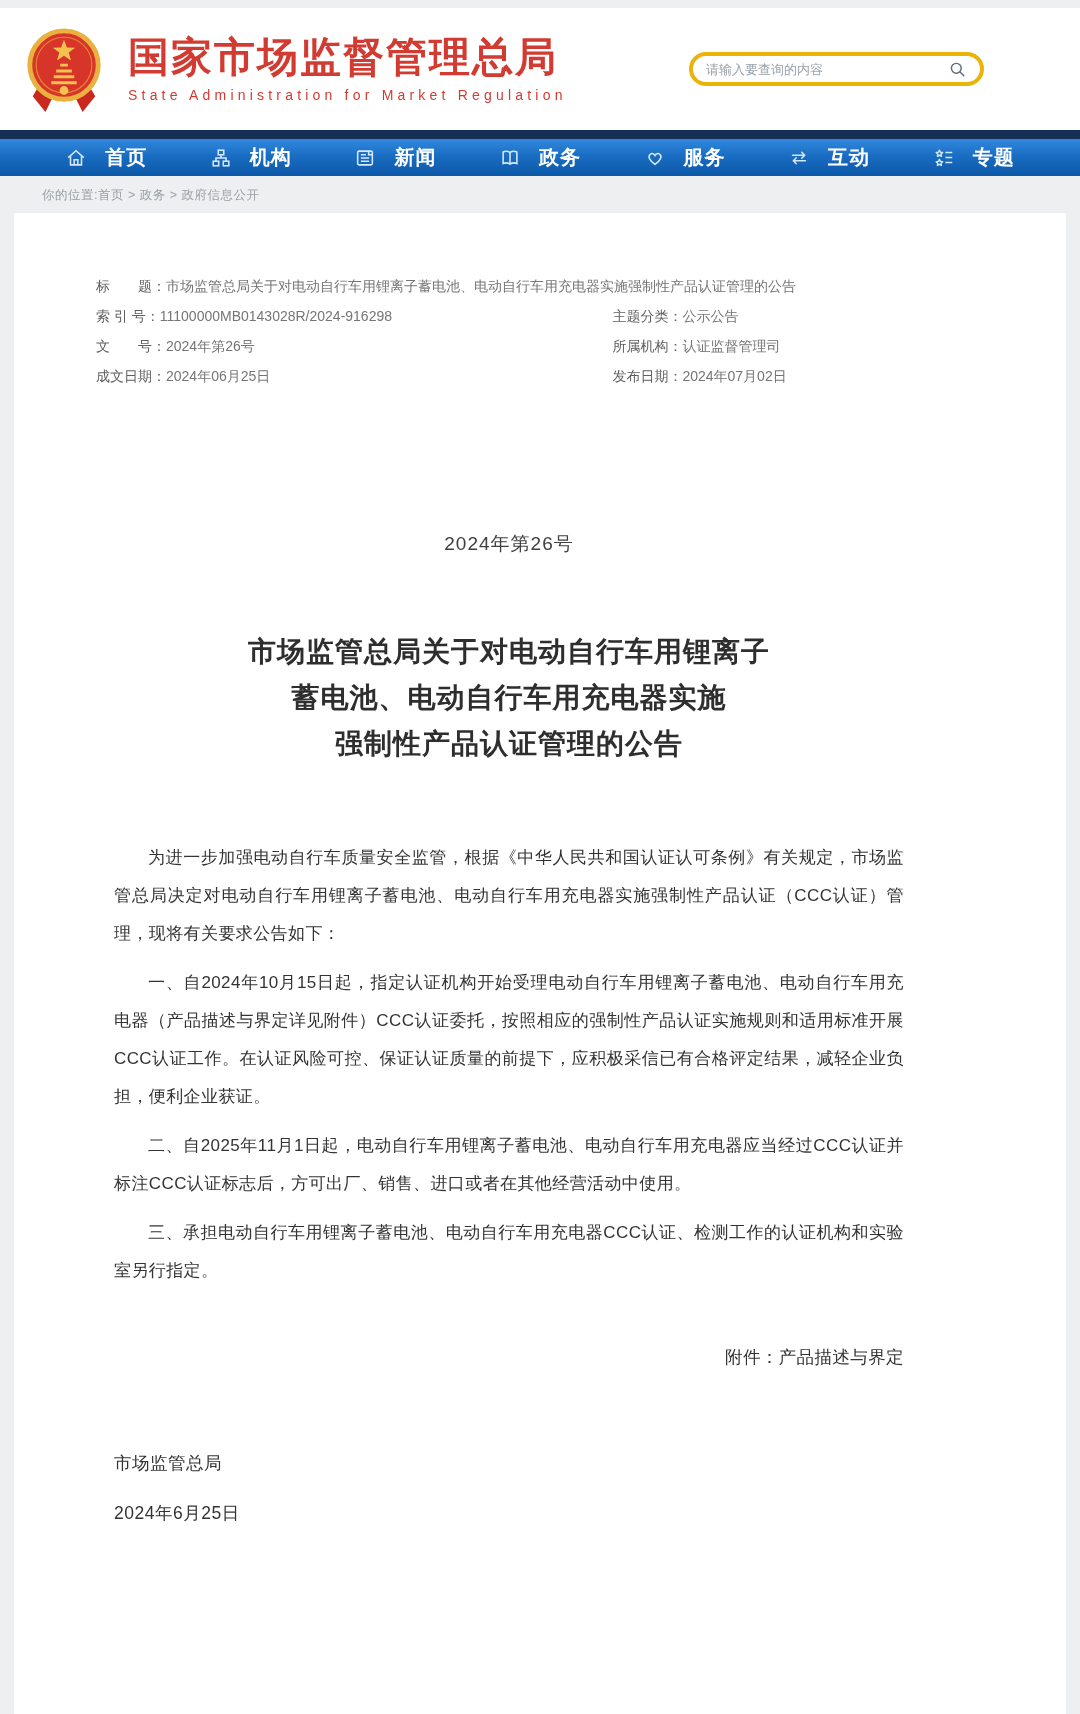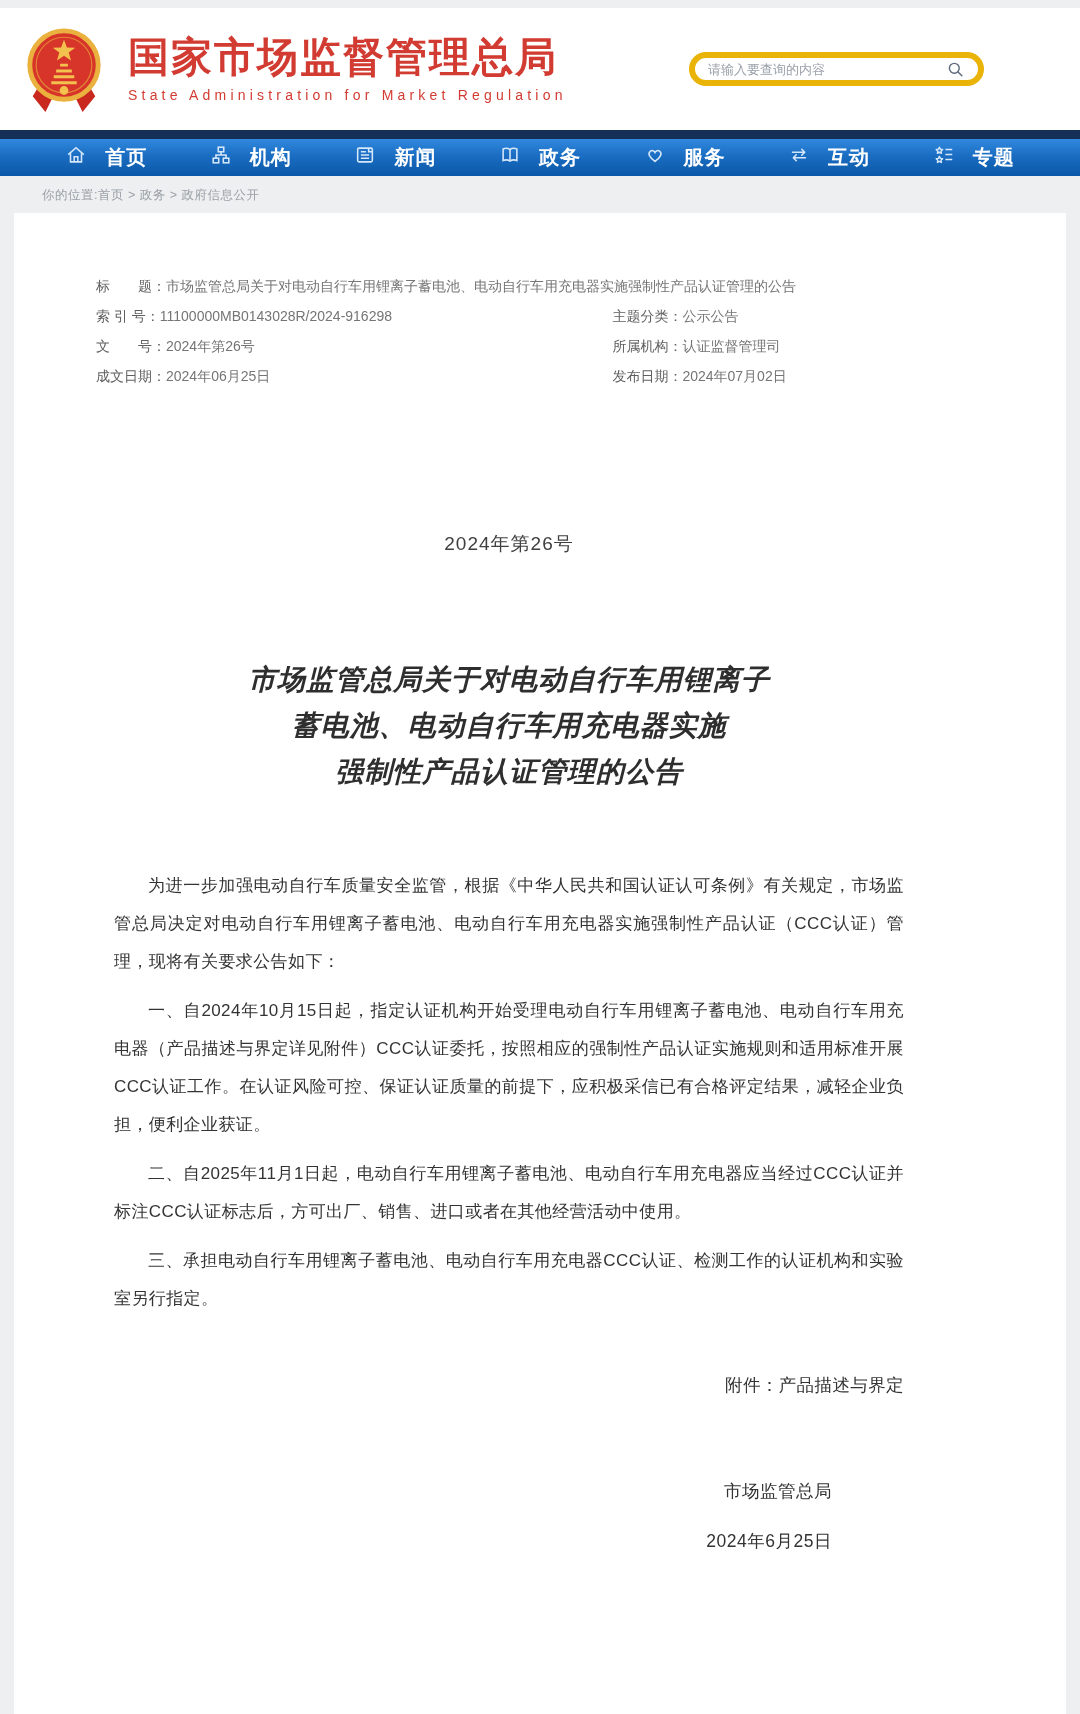--- a/index.html
+++ b/index.html
@@ -32,39 +32,39 @@
   .site-title{
     font-size:41px;font-weight:bold;color:var(--brand_red);
     letter-spacing:2px;line-height:1.1;
   }
   .site-subtitle{
     font-size:14px;color:var(--brand_red);
     letter-spacing:4.2px;margin-top:7px;font-weight:400;
   }
   .search-box{
     width:295px;height:34px;background:#fff;
-    border:6px solid #eab308;border-radius:17px;
+    border:4px solid #eab308;border-radius:17px;
     display:flex;align-items:center;padding:0 13px;gap:8px;
   }
   .search-box input{
     border:none;outline:none;flex:1;font-size:13px;color:#555;
     font-family:inherit;background:transparent;
   }
   .search-box input::placeholder{color:#9aa1ab}
   .search-icon{width:19px;height:19px;flex:0 0 auto;cursor:pointer}
   
   .nav-strip{height:9px;background:var(--nav_strip)}
   .main-nav{
     height:37px;
     background:linear-gradient(180deg,var(--nav_top) 0%,#1a6dc2 45%,var(--nav_bottom) 100%);
     display:flex;align-items:center;justify-content:space-around;
     padding:0 34px;
   }
   .nav-item{
-    display:flex;gap:18px;cursor:pointer;
+    display:flex;align-items:center;gap:18px;cursor:pointer;
     color:#ffffff;font-size:20px;font-weight:bold;letter-spacing:1px;
   }
   .nav-item svg{width:22px;height:22px}
   
   .breadcrumb{
     padding:11px 0 9px 42px;
     font-size:12.5px;color:#9aa0a6;letter-spacing:.5px;
   }
   
   .card{
@@ -81,36 +81,36 @@
   .meta-cell.right{width:43%}
   .meta-label{color:var(--meta_label);white-space:pre;flex:0 0 auto}
   .meta-value{color:var(--meta_value)}
   
   .doc-body{padding:0 162px 0 100px;color:var(--text_dark)}
   .doc-number{
     margin-top:140px;text-align:center;
     font-size:19px;color:#404040;letter-spacing:1px;
   }
   .doc-title{
-    margin-top:100px;text-align:center;
+    margin-top:72px;text-align:center;
     font-size:28px;font-weight:bold;color:#2e2e2e;
-    line-height:46px;letter-spacing:1px;font-style:italic;
+    line-height:46px;letter-spacing:1px;
   }
   .doc-paragraphs{margin-top:72px}
   .doc-paragraphs p{
     font-size:17px;line-height:38px;color:var(--text_dark);
     text-indent:2em;text-align:justify;margin-bottom:11px;
     letter-spacing:.4px;
   }
   .attachment{
     margin-top:48px;font-size:17.5px;line-height:38px;
     text-indent:2em;color:var(--text_dark);letter-spacing:.4px;text-align:right;
   }
   .signature{
-    margin-top:62px;text-align:right;padding-right:72px;
+    margin-top:62px;padding-right:72px;
     font-size:17.5px;color:var(--text_dark);line-height:50px;
     letter-spacing:.5px;
   }
 </style>
 </head>
 <body>
 
 <div class="top-strip"></div>
 
 <header class="site-header">

